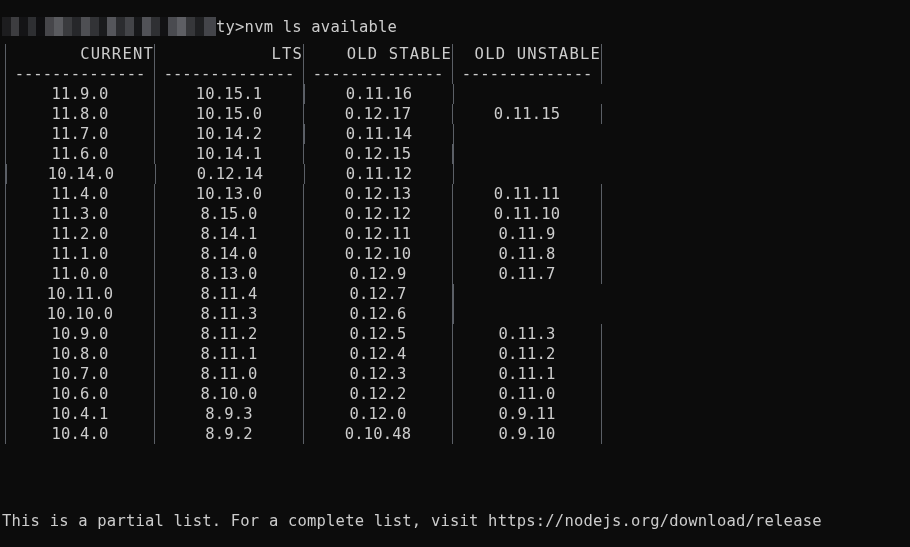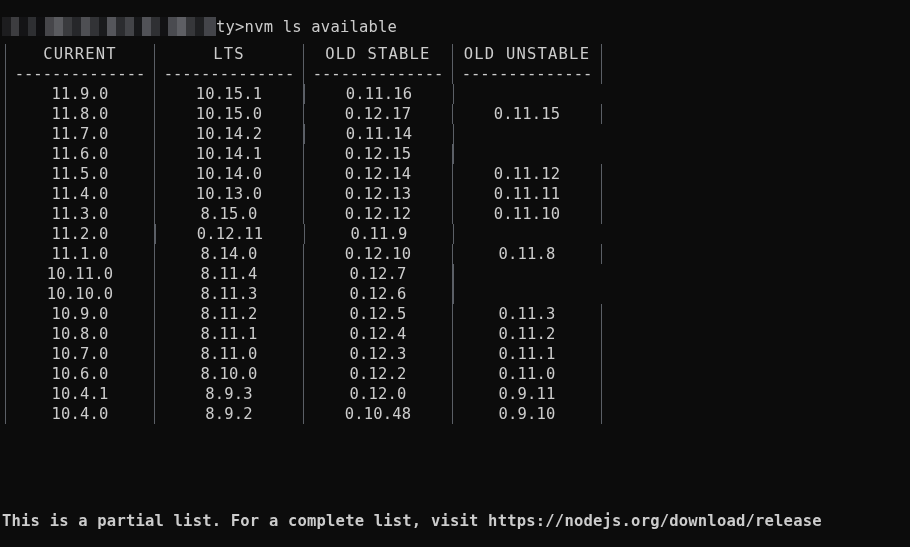--- a/index.html
+++ b/index.html
@@ -99,37 +99,36 @@
     align-self: stretch;
   }
   .vbar.edge-left { margin-left: 5px; }
   .cell {
     width: 148px;
     min-width: 148px;
     text-align: center;
     color: #cccccc;
     overflow: hidden;
   }
-  .cell.hdr { letter-spacing: 1.2px; }
+  .cell.hdr { letter-spacing: 1.2px; text-align: right; }
   .cell.dash {
     color: #cccccc;
     letter-spacing: 0px;
     font-size: 15.5px;
   }
 
   
   .footer-line {
     position: absolute;
     top: 511px;
     left: 2px;
     height: 20px;
     line-height: 20px;
     white-space: pre;
     color: #cccccc;
-    font-weight: bold;
   }
 </style>
 </head>
 <body>
 
 <div id="terminal">
 
   <div class="prompt-line">
     <span class="redacted"></span><span class="prompt-text">ty&gt;nvm ls available</span>
   </div>
@@ -158,25 +157,26 @@
       <span class="vbar"></span>
       <span class="cell dash">--------------</span>
       <span class="vbar"></span>
     </div>
 
     <div id="table-body">
         <div class="trow"><span class="vbar edge-left"></span><span class="cell">11.9.0</span><span class="vbar"></span><span class="cell">10.15.1</span><span class="vbar"></span><span class="vbar"></span><span class="cell">0.11.16</span><span class="vbar"></span></div>
         <div class="trow"><span class="vbar edge-left"></span><span class="cell">11.8.0</span><span class="vbar"></span><span class="cell">10.15.0</span><span class="vbar"></span><span class="cell">0.12.17</span><span class="vbar"></span><span class="cell">0.11.15</span><span class="vbar"></span></div>
         <div class="trow"><span class="vbar edge-left"></span><span class="cell">11.7.0</span><span class="vbar"></span><span class="cell">10.14.2</span><span class="vbar"></span><span class="vbar"></span><span class="cell">0.11.14</span><span class="vbar"></span></div>
         <div class="trow"><span class="vbar edge-left"></span><span class="cell">11.6.0</span><span class="vbar"></span><span class="cell">10.14.1</span><span class="vbar"></span><span class="cell">0.12.15</span><span class="vbar"></span><span class="vbar"></span></div>
-        <div class="trow"><span class="vbar edge-left"></span><span class="cell">11.5.0</span><span class="vbar"></span><span class="cell">10.14.0</span><span class="vbar"></span><span class="cell">0.12.14</span><span class="vbar"></span><span class="cell">0.11.12</span><span class="vbar"></span></div>
+        <div class="trow"><span class="vbar edge-left"></span><span class="vbar"></span><span class="cell">10.14.0</span><span class="vbar"></span><span class="cell">0.12.14</span><span class="vbar"></span><span class="cell">0.11.12</span><span class="vbar"></span></div>
         <div class="trow"><span class="vbar edge-left"></span><span class="cell">11.4.0</span><span class="vbar"></span><span class="cell">10.13.0</span><span class="vbar"></span><span class="cell">0.12.13</span><span class="vbar"></span><span class="cell">0.11.11</span><span class="vbar"></span></div>
         <div class="trow"><span class="vbar edge-left"></span><span class="cell">11.3.0</span><span class="vbar"></span><span class="cell">8.15.0</span><span class="vbar"></span><span class="cell">0.12.12</span><span class="vbar"></span><span class="cell">0.11.10</span><span class="vbar"></span></div>
-        <div class="trow"><span class="vbar edge-left"></span><span class="cell">11.2.0</span><span class="vbar"></span><span class="vbar"></span><span class="cell">0.12.11</span><span class="vbar"></span><span class="cell">0.11.9</span><span class="vbar"></span></div>
+        <div class="trow"><span class="vbar edge-left"></span><span class="cell">11.2.0</span><span class="vbar"></span><span class="cell">8.14.1</span><span class="vbar"></span><span class="cell">0.12.11</span><span class="vbar"></span><span class="cell">0.11.9</span><span class="vbar"></span></div>
         <div class="trow"><span class="vbar edge-left"></span><span class="cell">11.1.0</span><span class="vbar"></span><span class="cell">8.14.0</span><span class="vbar"></span><span class="cell">0.12.10</span><span class="vbar"></span><span class="cell">0.11.8</span><span class="vbar"></span></div>
+        <div class="trow"><span class="vbar edge-left"></span><span class="cell">11.0.0</span><span class="vbar"></span><span class="cell">8.13.0</span><span class="vbar"></span><span class="cell">0.12.9</span><span class="vbar"></span><span class="cell">0.11.7</span><span class="vbar"></span></div>
         <div class="trow"><span class="vbar edge-left"></span><span class="cell">10.11.0</span><span class="vbar"></span><span class="cell">8.11.4</span><span class="vbar"></span><span class="cell">0.12.7</span><span class="vbar"></span><span class="vbar"></span></div>
         <div class="trow"><span class="vbar edge-left"></span><span class="cell">10.10.0</span><span class="vbar"></span><span class="cell">8.11.3</span><span class="vbar"></span><span class="cell">0.12.6</span><span class="vbar"></span><span class="vbar"></span></div>
         <div class="trow"><span class="vbar edge-left"></span><span class="cell">10.9.0</span><span class="vbar"></span><span class="cell">8.11.2</span><span class="vbar"></span><span class="cell">0.12.5</span><span class="vbar"></span><span class="cell">0.11.3</span><span class="vbar"></span></div>
         <div class="trow"><span class="vbar edge-left"></span><span class="cell">10.8.0</span><span class="vbar"></span><span class="cell">8.11.1</span><span class="vbar"></span><span class="cell">0.12.4</span><span class="vbar"></span><span class="cell">0.11.2</span><span class="vbar"></span></div>
         <div class="trow"><span class="vbar edge-left"></span><span class="cell">10.7.0</span><span class="vbar"></span><span class="cell">8.11.0</span><span class="vbar"></span><span class="cell">0.12.3</span><span class="vbar"></span><span class="cell">0.11.1</span><span class="vbar"></span></div>
         <div class="trow"><span class="vbar edge-left"></span><span class="cell">10.6.0</span><span class="vbar"></span><span class="cell">8.10.0</span><span class="vbar"></span><span class="cell">0.12.2</span><span class="vbar"></span><span class="cell">0.11.0</span><span class="vbar"></span></div>
         <div class="trow"><span class="vbar edge-left"></span><span class="cell">10.4.1</span><span class="vbar"></span><span class="cell">8.9.3</span><span class="vbar"></span><span class="cell">0.12.0</span><span class="vbar"></span><span class="cell">0.9.11</span><span class="vbar"></span></div>
         <div class="trow"><span class="vbar edge-left"></span><span class="cell">10.4.0</span><span class="vbar"></span><span class="cell">8.9.2</span><span class="vbar"></span><span class="cell">0.10.48</span><span class="vbar"></span><span class="cell">0.9.10</span><span class="vbar"></span></div>
       </div>
   </div>

